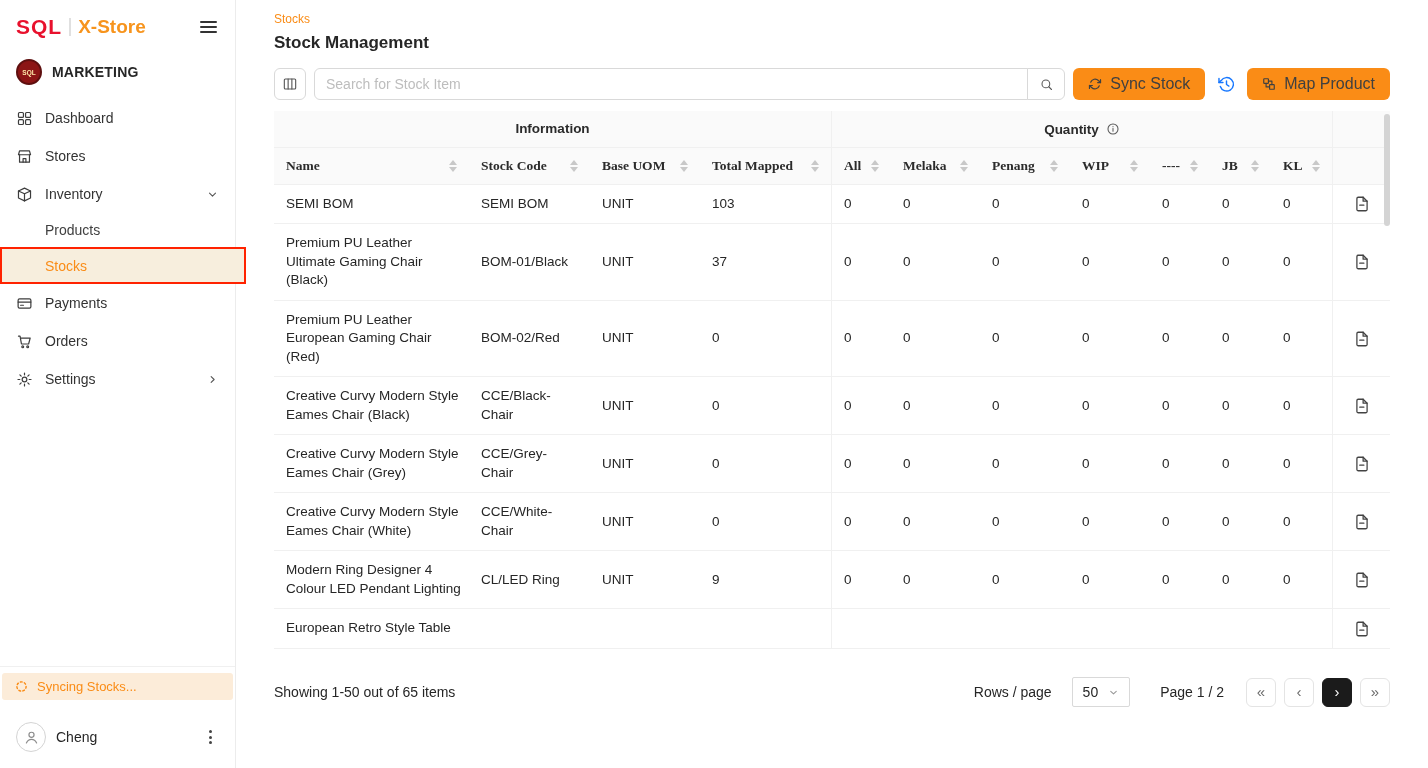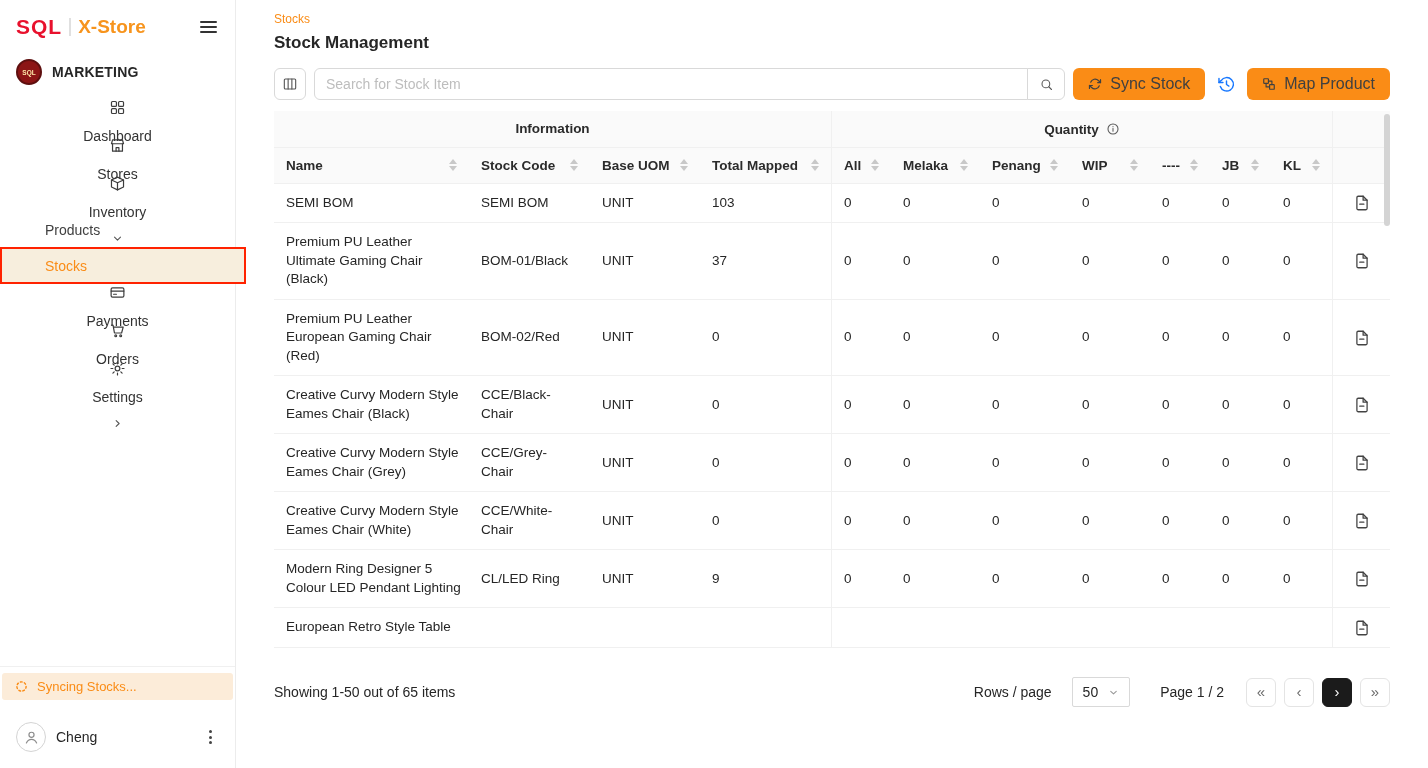--- a/index.html
+++ b/index.html
@@ -13,21 +13,21 @@
 .logo{display:flex;align-items:center;gap:7px;}
 .logo-sql{font-size:21px;font-weight:800;color:#e8112d;letter-spacing:1px;}
 .logo-bar{width:2px;height:18px;background:#e0e0e0;}
 .logo-brand{font-size:19px;font-weight:700;color:#f7941d;}
 .hamburger{display:flex;flex-direction:column;gap:3px;cursor:pointer;padding:4px 2px;}
 .hamburger span{width:17px;height:2px;background:#333;border-radius:1px;}
 .org-row{display:flex;align-items:center;gap:10px;padding:12px 16px;cursor:pointer;}
 .org-logo{width:26px;height:26px;border-radius:50%;background:#8c1515;border:2px solid #5e0f0f;color:#ffe9a8;font-size:6.5px;font-weight:700;display:flex;align-items:center;justify-content:center;}
 .org-name{font-size:14px;font-weight:600;color:#262626;letter-spacing:.2px;}
 .nav{padding:2px 0;}
-.nav-item{height:38px;display:flex;align-items:center;gap:12px;padding:0 16px;font-size:14px;color:#333;cursor:pointer;flex-direction:column;}
+.nav-item{height:38px;display:flex;align-items:center;gap:12px;padding:0 16px;font-size:14px;color:#333;cursor:pointer;}
 .nav-icon{width:17px;height:17px;color:#3d3d3d;flex:0 0 17px;}
 .nav-label{flex:1;}
 .chev{width:13px;height:13px;color:#555;flex:0 0 13px;}
 .sub-item{height:34px;display:flex;align-items:center;padding:0 16px 0 45px;font-size:14px;color:#404040;cursor:pointer;}
 .sub-item.active{color:#fa8c16;background:#f7eedd;border:2px solid #ff2200;margin-right:-11px;height:37px;padding-left:43px;position:relative;z-index:2;}
 .side-bottom{margin-top:auto;border-top:1px solid #f0f0f0;padding-top:6px;}
 .sync-banner{margin:0 2px;height:27px;background:#fcecd9;border-radius:3px;display:flex;align-items:center;gap:9px;padding:0 13px;color:#fa8c16;font-size:13px;}
 .spin{animation:spin 1.1s linear infinite;width:13px;height:13px;color:#fa8c16;flex:0 0 13px;}
 @keyframes spin{to{transform:rotate(360deg)}}
 .user-row{display:flex;align-items:center;gap:10px;padding:14px 16px 16px;margin-top:8px;}
@@ -53,21 +53,21 @@
 .btn-primary svg{width:14px;height:14px;flex:0 0 14px;}
 .ghost-btn{width:26px;height:32px;border:none;background:transparent;color:#1677ff;display:flex;align-items:center;justify-content:center;cursor:pointer;padding:0;}
 .ghost-btn svg{width:19px;height:19px;}
 
 
 .table-wrap{margin-top:11px;position:relative;height:551px;overflow:hidden;}
 table{width:100%;border-collapse:separate;border-spacing:0;table-layout:fixed;font-size:13.5px;}
 thead th{background:#fafafa;border-bottom:1px solid #f0f0f0;padding:10px 12px;font-weight:600;color:#2b2b2b;text-align:left;}
 th.group-th{text-align:center;}
 .b-left{border-left:1px solid #f0f0f0;}
-.th-inner{display:flex;align-items:center;justify-content:space-between;gap:4px;}
+.th-inner{display:flex;align-items:center;justify-content:space-between;gap:4px;font-family:Liberation Serif, serif;}
 .sorter{display:inline-flex;flex-direction:column;gap:2px;flex:0 0 auto;}
 .sorter i{display:block;width:0;height:0;border-left:4px solid transparent;border-right:4px solid transparent;}
 .car-up{border-bottom:5px solid #c8c8c8;}
 .car-dn{border-top:5px solid #c8c8c8;}
 .gq{display:inline-flex;align-items:center;gap:7px;vertical-align:middle;}
 .info-ic{width:14px;height:14px;color:#595959;cursor:pointer;}
 tbody td{border-bottom:1px solid #f0f0f0;padding:10px 12px;color:#262626;line-height:18.5px;height:26px;vertical-align:middle;background:#fff;}
 td.name-cell{padding-right:4px;}
 td.action-cell{text-align:center;padding:10px 4px;}
 .file-ic{width:18px;height:18px;color:#434343;margin:0 auto;cursor:pointer;}
@@ -485,21 +485,21 @@
             <td>0</td>
             <td class="action-cell b-left">
               <svg class="file-ic" viewBox="0 0 24 24" fill="none" stroke="currentColor" stroke-width="1.7" stroke-linecap="round" stroke-linejoin="round">
                 <path d="M13.5 3H7a1.8 1.8 0 0 0-1.8 1.8v14.4A1.8 1.8 0 0 0 7 21h10a1.8 1.8 0 0 0 1.8-1.8V8.3L13.5 3z"></path>
                 <path d="M13.5 3v5.3h5.3"></path>
                 <path d="M9 13.5h5.5"></path>
               </svg>
             </td>
           </tr>
           <tr>
-            <td class="name-cell">Modern Ring Designer 5 Colour LED Pendant Lighting</td>
+            <td class="name-cell">Modern Ring Designer 4 Colour LED Pendant Lighting</td>
             <td>CL/LED Ring</td>
             <td>UNIT</td>
             <td>9</td>
             <td class="b-left">0</td>
             <td>0</td>
             <td>0</td>
             <td>0</td>
             <td>0</td>
             <td>0</td>
             <td>0</td>

